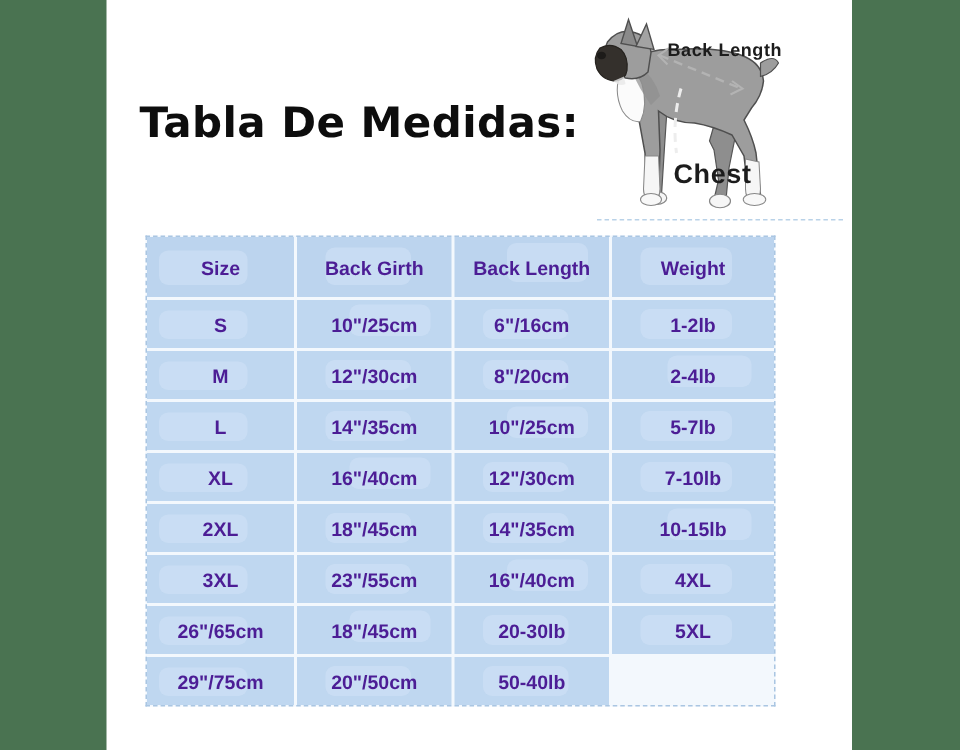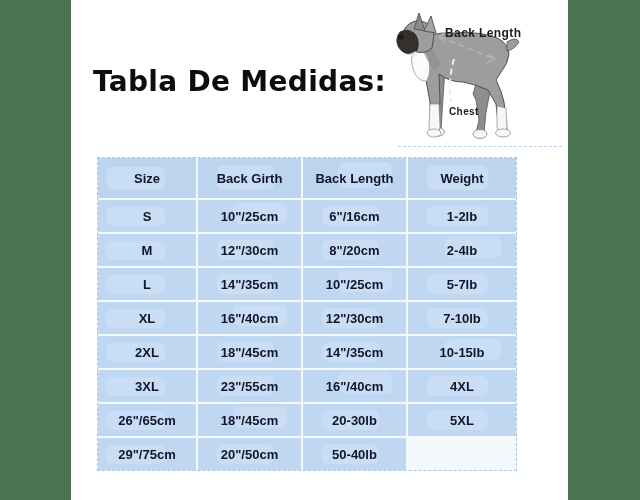--- a/index.html
+++ b/index.html
@@ -11,28 +11,28 @@
   .side-bar.right{left:568px;width:72px;}
   .title{position:absolute;left:93px;top:65px;font-size:28px;line-height:34px;
          font-weight:bold;color:#0d0d0d;letter-spacing:.3px;white-space:nowrap;
          font-family:"DejaVu Sans","Liberation Sans",sans-serif;}
   
   .dog-fig{position:absolute;left:393px;top:4px;width:172px;height:145px;}
   .dog-fig svg{position:absolute;left:0;top:0;}
   .dog-lbl{position:absolute;font-weight:bold;color:#1c1c1c;white-space:nowrap;
            font-family:"Liberation Sans",sans-serif;}
   .dog-lbl.back{left:52px;top:22px;font-size:12px;letter-spacing:.4px;}
-  .dog-lbl.chest{left:56px;top:102px;font-size:10px;letter-spacing:.4px;}
+  .dog-lbl.chest{left:56px;top:102px;font-size:18px;letter-spacing:.4px;}
   
   .size-table{position:absolute;left:97px;top:157px;display:grid;
               grid-template-columns:98px 103px 103px 108px;
               grid-template-rows:40px repeat(8,32px);
               gap:2px;background:#f3f8fd;border:1px dashed #aac6e2;}
   .cell{position:relative;background:#bfd7f0;display:flex;align-items:center;justify-content:center;
-        color:#0f172a;font-weight:bold;font-size:13px;overflow:hidden;}
+        color:#4c1d95;font-weight:bold;font-size:13px;overflow:hidden;}
   .cell.hdr{background:#bcd4ee;font-size:13px;}
   .cell::before{content:"";position:absolute;background:#d3e4f8;opacity:.5;border-radius:6px;
                 left:18%;top:18%;width:56%;height:62%;}
   .cell:nth-child(3n)::before{left:34%;top:10%;width:52%;height:66%;}
   .cell:nth-child(4n+1)::before{left:8%;top:22%;width:60%;height:58%;}
   .cell span{position:relative;z-index:2;}
   .base-line{position:absolute;left:398px;top:146px;width:164px;height:0;
              border-top:1px dashed #b9d2e8;}
 </style>
 </head>

